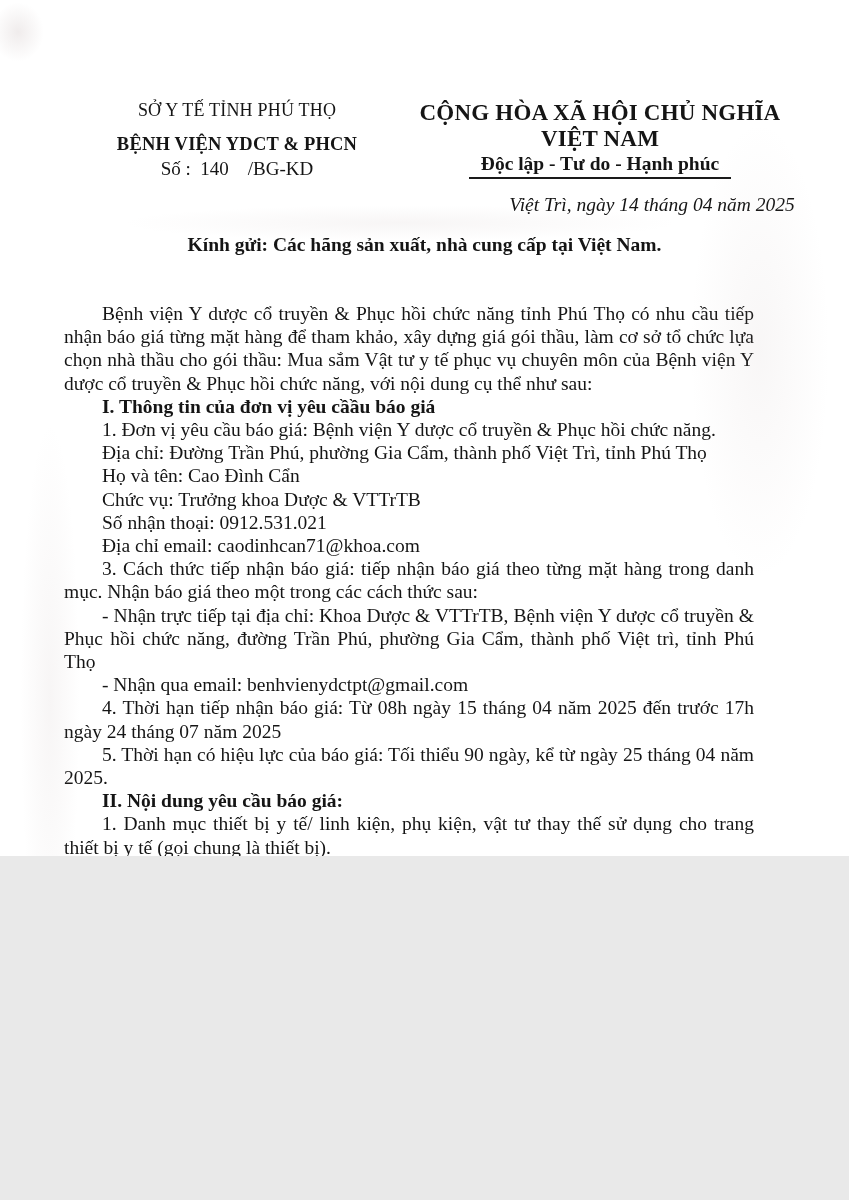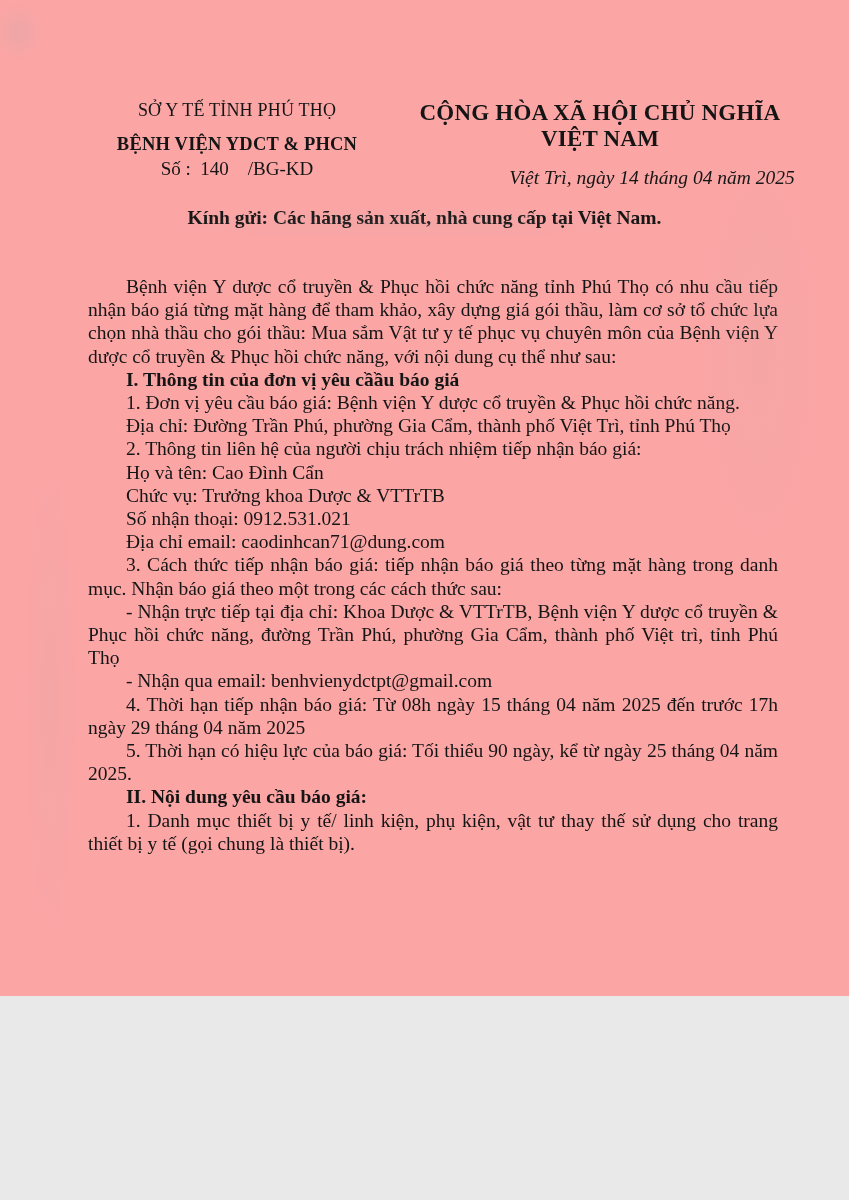--- a/index.html
+++ b/index.html
@@ -4,22 +4,22 @@
 <style>
   html,body{margin:0;padding:0;}
   body{
     width:849px;height:1200px;
     background:#e9e9e9;
     font-family:"Liberation Serif", serif;
     color:#151515;
   }
   .page{
     position:relative;
-    width:849px;height:996px;
-    background:#fca5a5;
+    width:849px;height:856px;
+    background:#ffffff;
     overflow:hidden;
   }
   
   .smudge{position:absolute;pointer-events:none;
     background:radial-gradient(ellipse at center, rgba(185,168,168,0.22) 0%, rgba(185,168,168,0.0) 70%);}
   .s1{left:-8px;top:2px;width:52px;height:60px;}
   .s2{left:120px;top:205px;width:560px;height:36px;opacity:.5;}
   .s3{left:690px;top:120px;width:140px;height:460px;opacity:.45;}
   .s4{left:20px;top:420px;width:60px;height:560px;opacity:.5;}
   .s5{left:60px;top:1040px;width:320px;height:70px;opacity:.5;}
@@ -33,21 +33,21 @@
   .header-right{width:392px;margin-left:2px;text-align:center;}
   .national-header{font-size:23px;font-weight:bold;letter-spacing:.2px;}
   .motto{display:inline-block;font-size:19.5px;font-weight:bold;
          padding:1px 12px 2px;border-bottom:2px solid #1a1a1a;}
   .date-line{font-style:italic;font-size:19.5px;margin-top:15px;padding-left:104px;}
 
   .doc-title{text-align:center;font-weight:bold;font-size:20.5px;
              letter-spacing:.4px;margin-top:51px;}
   .salutation{text-align:center;font-weight:bold;font-size:19.5px;margin-top:18px;}
 
-  .content{width:690px;margin:46px 0 0 88px;
+  .content{width:690px;margin:46px 0 0 64px;
            font-size:19.5px;line-height:23.2px;text-align:justify;}
   .content p{margin:0;text-indent:38px;}
   .content p.heading{font-weight:bold;}
 </style>
 </head>
 <body>
 
 <div class="page">
 
   <div class="smudge s1"></div>
@@ -58,38 +58,38 @@
   <div class="smudge s6"></div>
 
   <div class="header">
     <div class="header-left">
       <div class="org-line">SỞ Y TẾ TỈNH PHÚ THỌ</div>
       <div class="hospital-line">BỆNH VIỆN YDCT &amp; PHCN</div>
       <div class="doc-number">Số :  140    /BG-KD</div>
     </div>
     <div class="header-right">
       <div class="national-header">CỘNG HÒA XÃ HỘI CHỦ NGHĨA VIỆT NAM</div>
+      <div><span class="motto">Độc lập - Tư do - Hạnh phúc</span></div>
       <div class="date-line">Việt Trì, ngày 14 tháng 04 năm 2025</div>
     </div>
   </div>
 
   <div class="salutation">Kính gửi: Các hãng sản xuất, nhà cung cấp tại Việt Nam.</div>
 
   <div class="content">
     <p>Bệnh viện Y dược cổ truyền &amp; Phục hồi chức năng tỉnh Phú Thọ có nhu cầu tiếp nhận báo giá từng mặt hàng để tham khảo, xây dựng giá gói thầu, làm cơ sở tổ chức lựa chọn nhà thầu cho gói thầu: Mua sắm Vật tư y tế phục vụ chuyên môn của Bệnh viện Y dược cổ truyền &amp; Phục hồi chức năng, với nội dung cụ thể như sau:</p>
     <p class="heading">I. Thông tin của đơn vị yêu cầầu báo giá</p>
     <p>1. Đơn vị yêu cầu báo giá: Bệnh viện Y dược cổ truyền &amp; Phục hồi chức năng.</p>
     <p>Địa chỉ: Đường Trần Phú, phường Gia Cẩm, thành phố Việt Trì, tỉnh Phú Thọ</p>
-    <p>2. Thông tin liên hệ của người chịu trách nhiệm tiếp nhận báo giá:</p>
     <p>Họ và tên: Cao Đình Cẩn</p>
     <p>Chức vụ: Trưởng khoa Dược &amp; VTTrTB</p>
     <p>Số nhận thoại: 0912.531.021</p>
-    <p>Địa chỉ email: caodinhcan71@dung.com</p>
+    <p>Địa chỉ email: caodinhcan71@khoa.com</p>
     <p>3. Cách thức tiếp nhận báo giá: tiếp nhận báo giá theo từng mặt hàng trong danh mục. Nhận báo giá theo một trong các cách thức sau:</p>
     <p>- Nhận trực tiếp tại địa chỉ: Khoa Dược &amp; VTTrTB, Bệnh viện Y dược cổ truyền &amp; Phục hồi chức năng, đường Trần Phú, phường Gia Cẩm, thành phố Việt trì, tỉnh Phú Thọ</p>
     <p>- Nhận qua email: benhvienydctpt@gmail.com</p>
-    <p>4. Thời hạn tiếp nhận báo giá: Từ 08h ngày 15 tháng 04 năm 2025 đến trước 17h ngày 29 tháng 04 năm 2025</p>
+    <p>4. Thời hạn tiếp nhận báo giá: Từ 08h ngày 15 tháng 04 năm 2025 đến trước 17h ngày 24 tháng 07 năm 2025</p>
     <p>5. Thời hạn có hiệu lực của báo giá: Tối thiểu 90 ngày, kể từ ngày 25 tháng 04 năm 2025.</p>
     <p class="heading">II. Nội dung yêu cầu báo giá:</p>
     <p>1. Danh mục thiết bị y tế/ linh kiện, phụ kiện, vật tư thay thế sử dụng cho trang thiết bị y tế (gọi chung là thiết bị).</p>
   </div>
 
 </div>
 
 </body></html>

